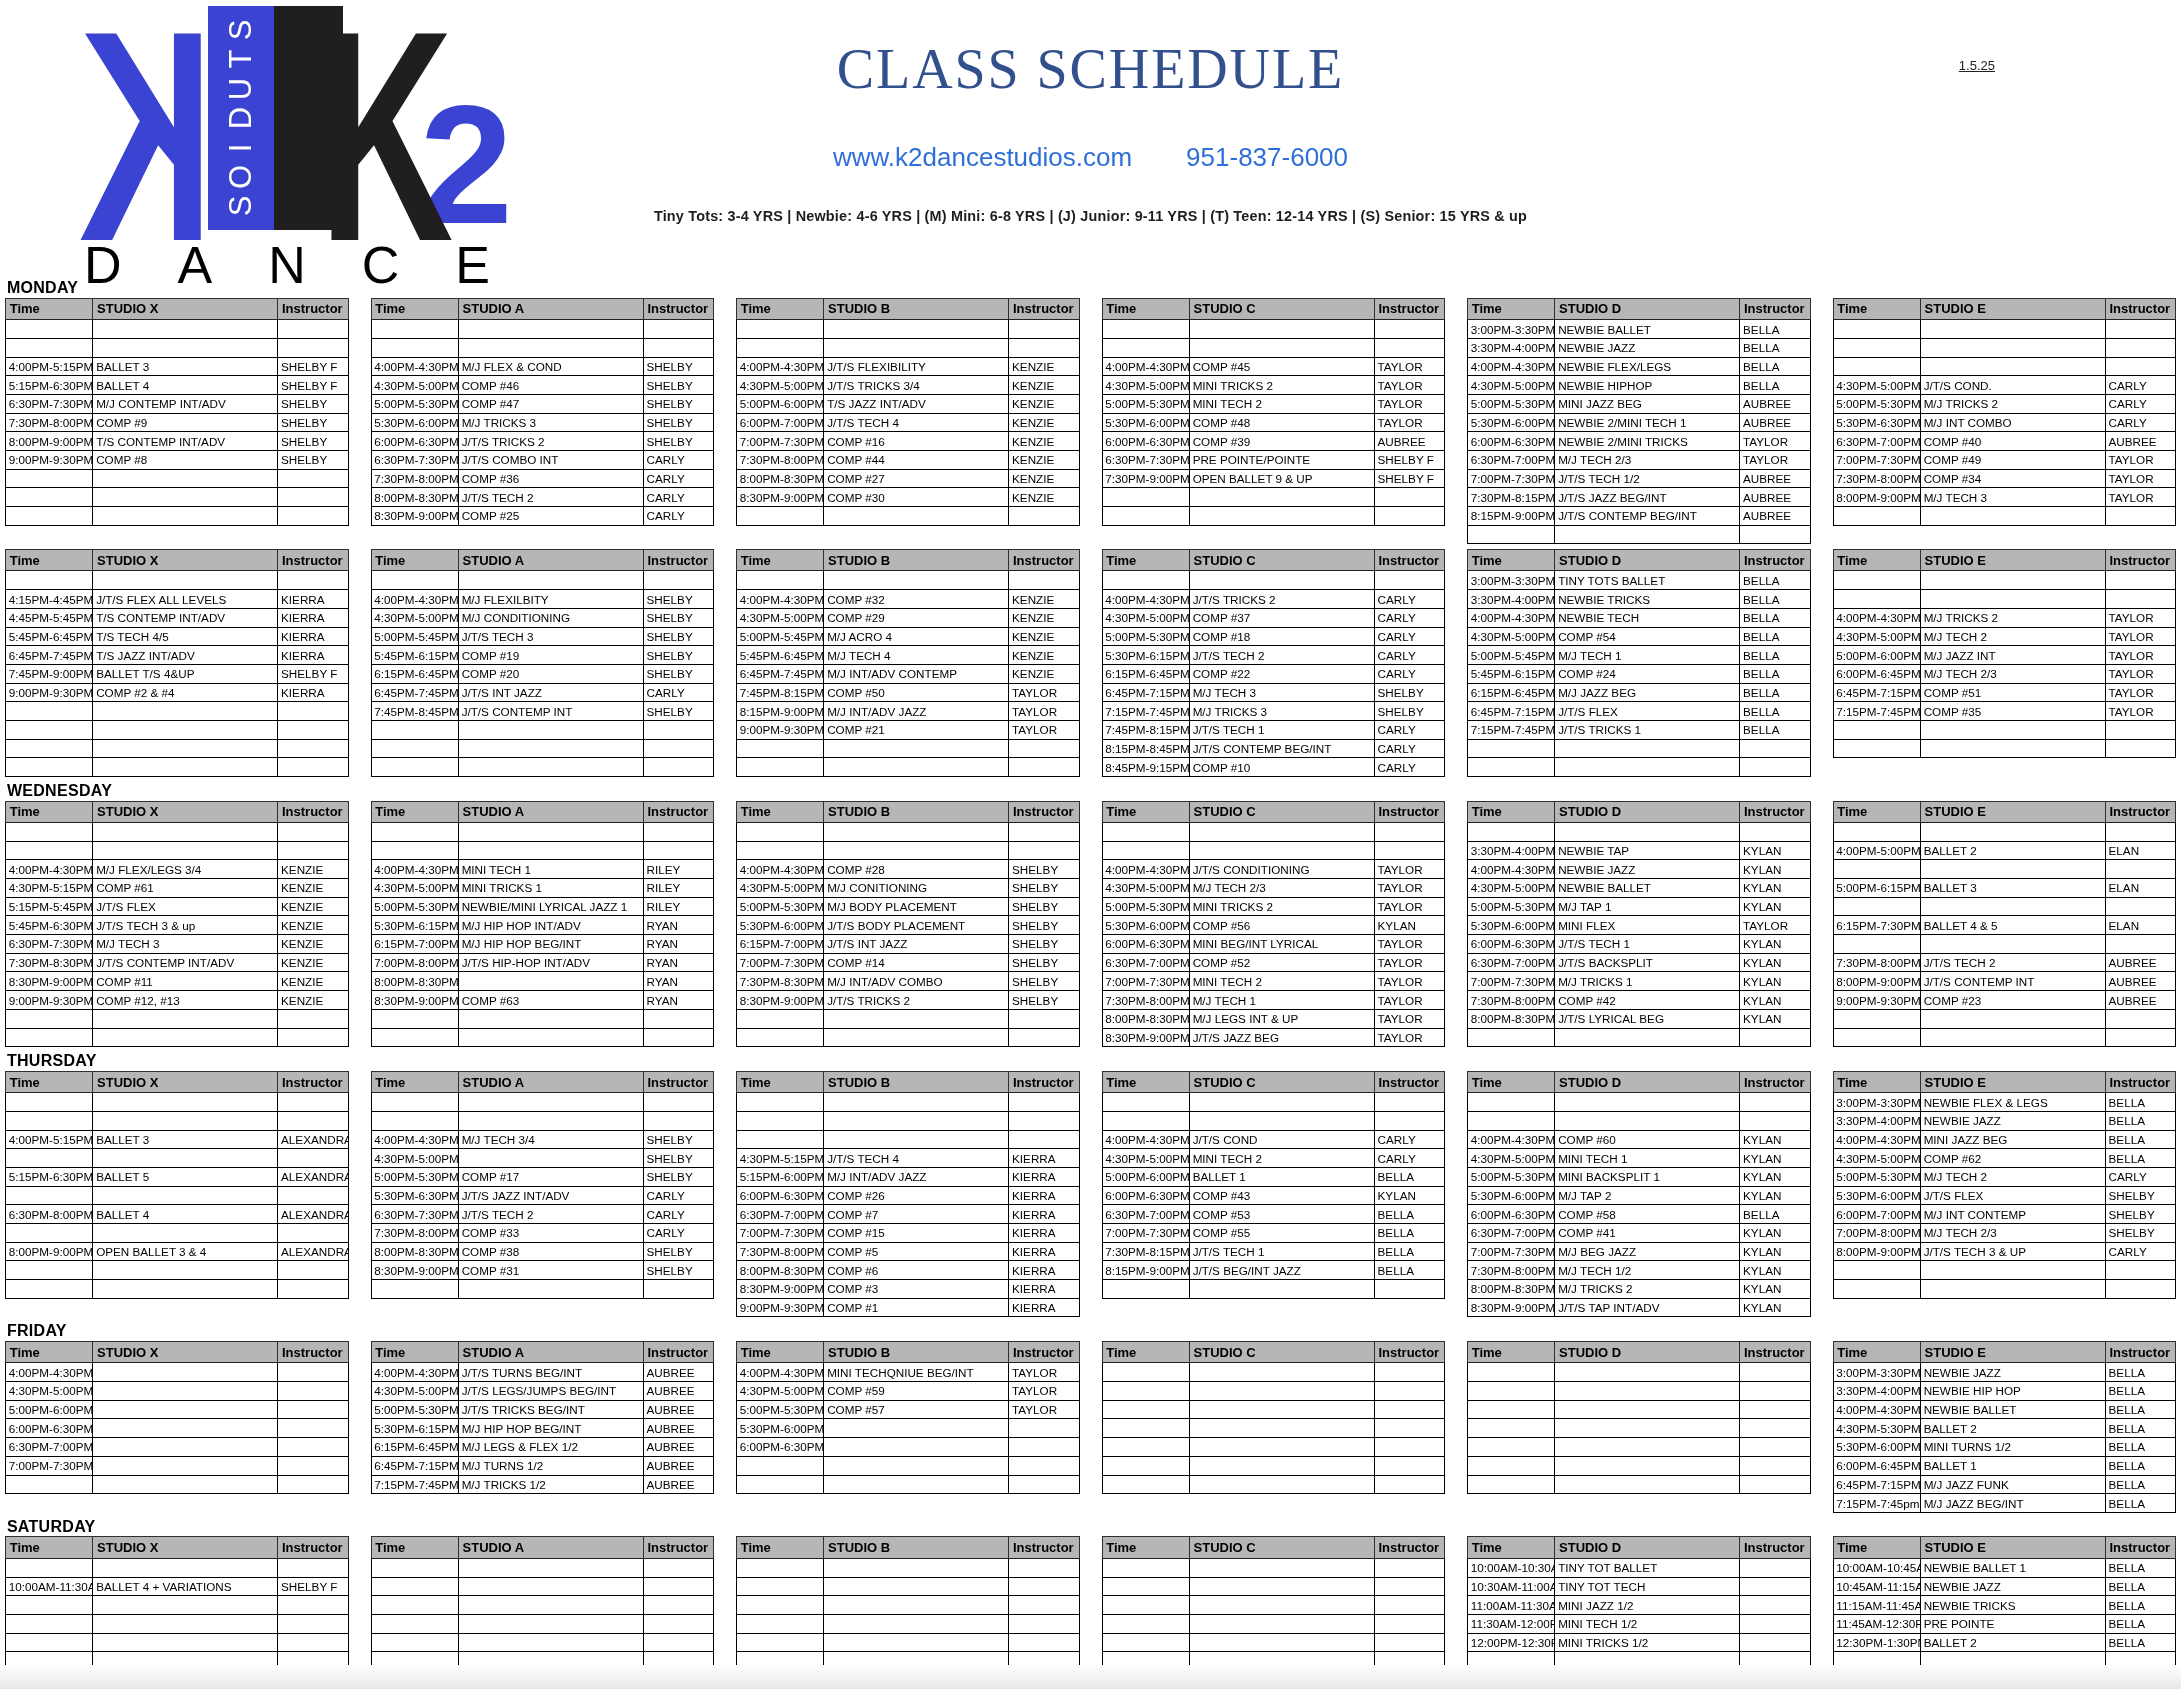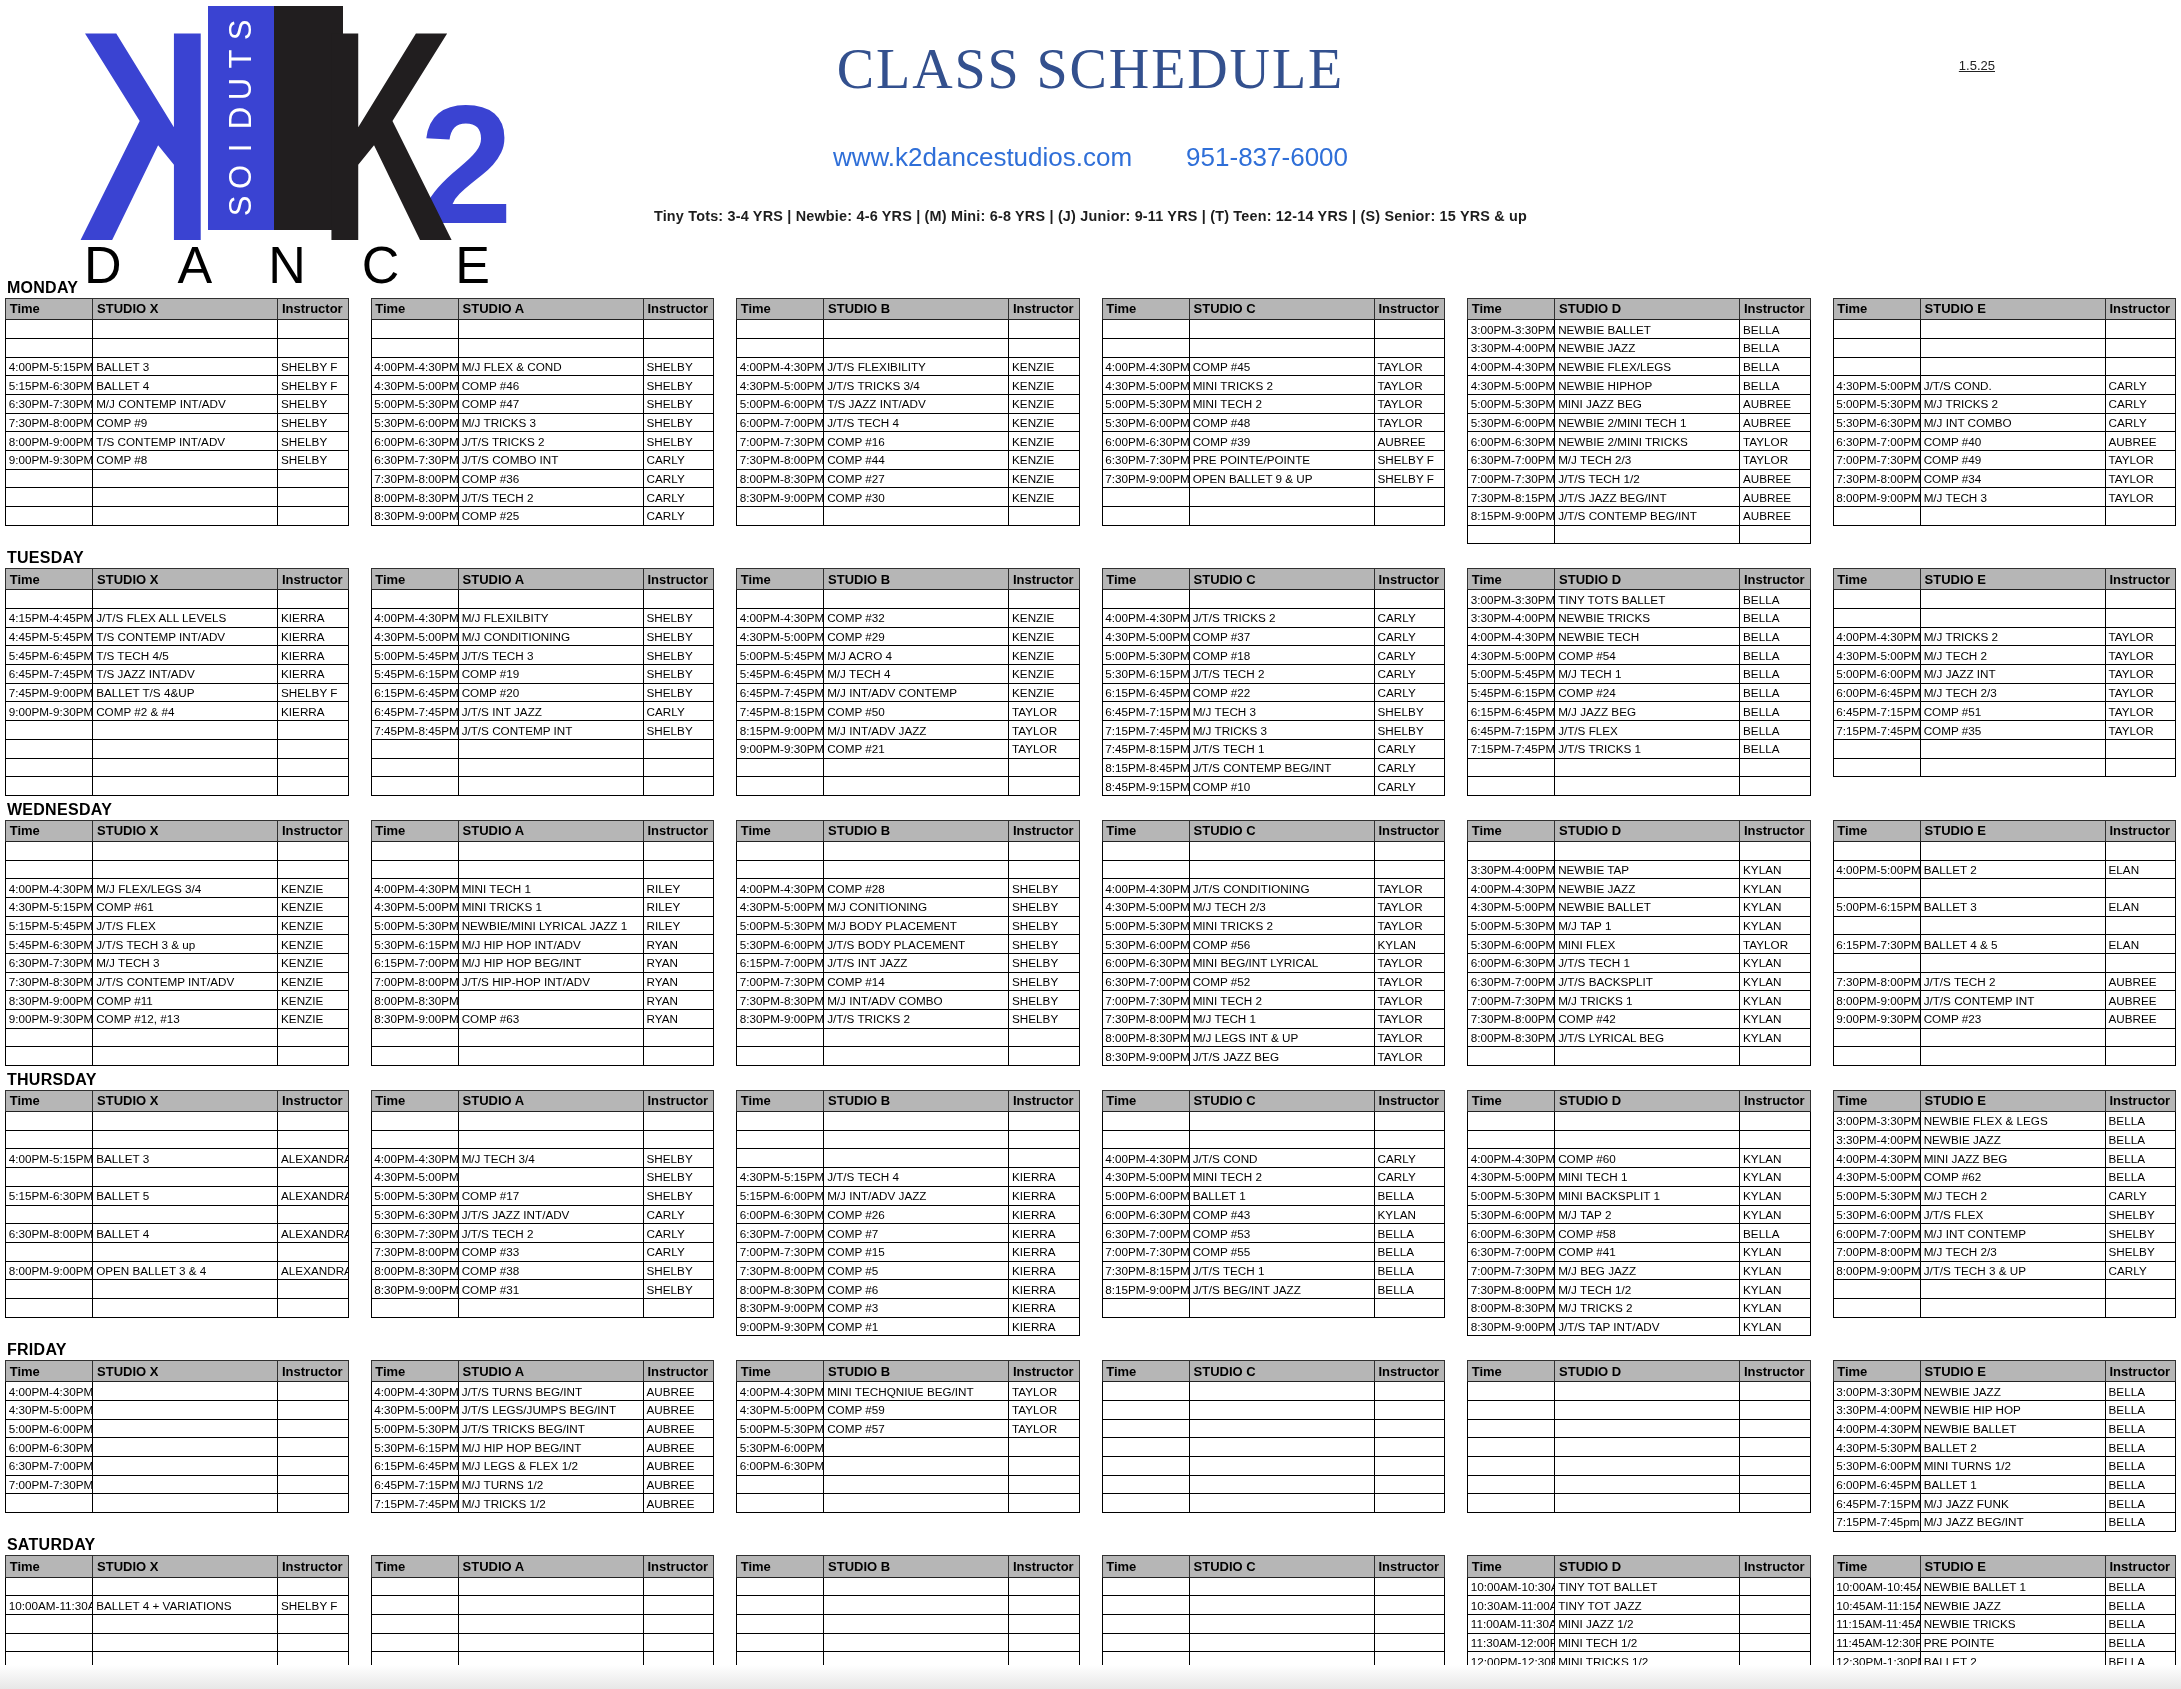--- a/index.html
+++ b/index.html
@@ -553,21 +553,20 @@
                 <td></td>
                 <td></td>
                 <td></td>
               </tr>
             </tbody>
           </table>
         </div>
       </div>
     </section>
     <section class="day">
-      <div class="day-label">TUESDAY</div>
       <div class="tables">
         <div class="tblwrap">
           <table class="studio">
             <colgroup>
               <col class="c-time">
               <col class="c-class">
               <col class="c-instr">
             </colgroup>
             <thead>
               <tr>
@@ -2461,21 +2460,21 @@
               </tr>
             </thead>
             <tbody>
               <tr>
                 <td class="fs10">10:00AM-10:30AM</td>
                 <td>TINY TOT BALLET</td>
                 <td></td>
               </tr>
               <tr>
                 <td class="fs10">10:30AM-11:00AM</td>
-                <td>TINY TOT JAZZ</td>
+                <td>TINY TOT TECH</td>
                 <td></td>
               </tr>
               <tr>
                 <td class="fs10">11:00AM-11:30AM</td>
                 <td>MINI JAZZ 1/2</td>
                 <td></td>
               </tr>
               <tr>
                 <td class="fs10">11:30AM-12:00PM</td>
                 <td>MINI TECH 1/2</td>

